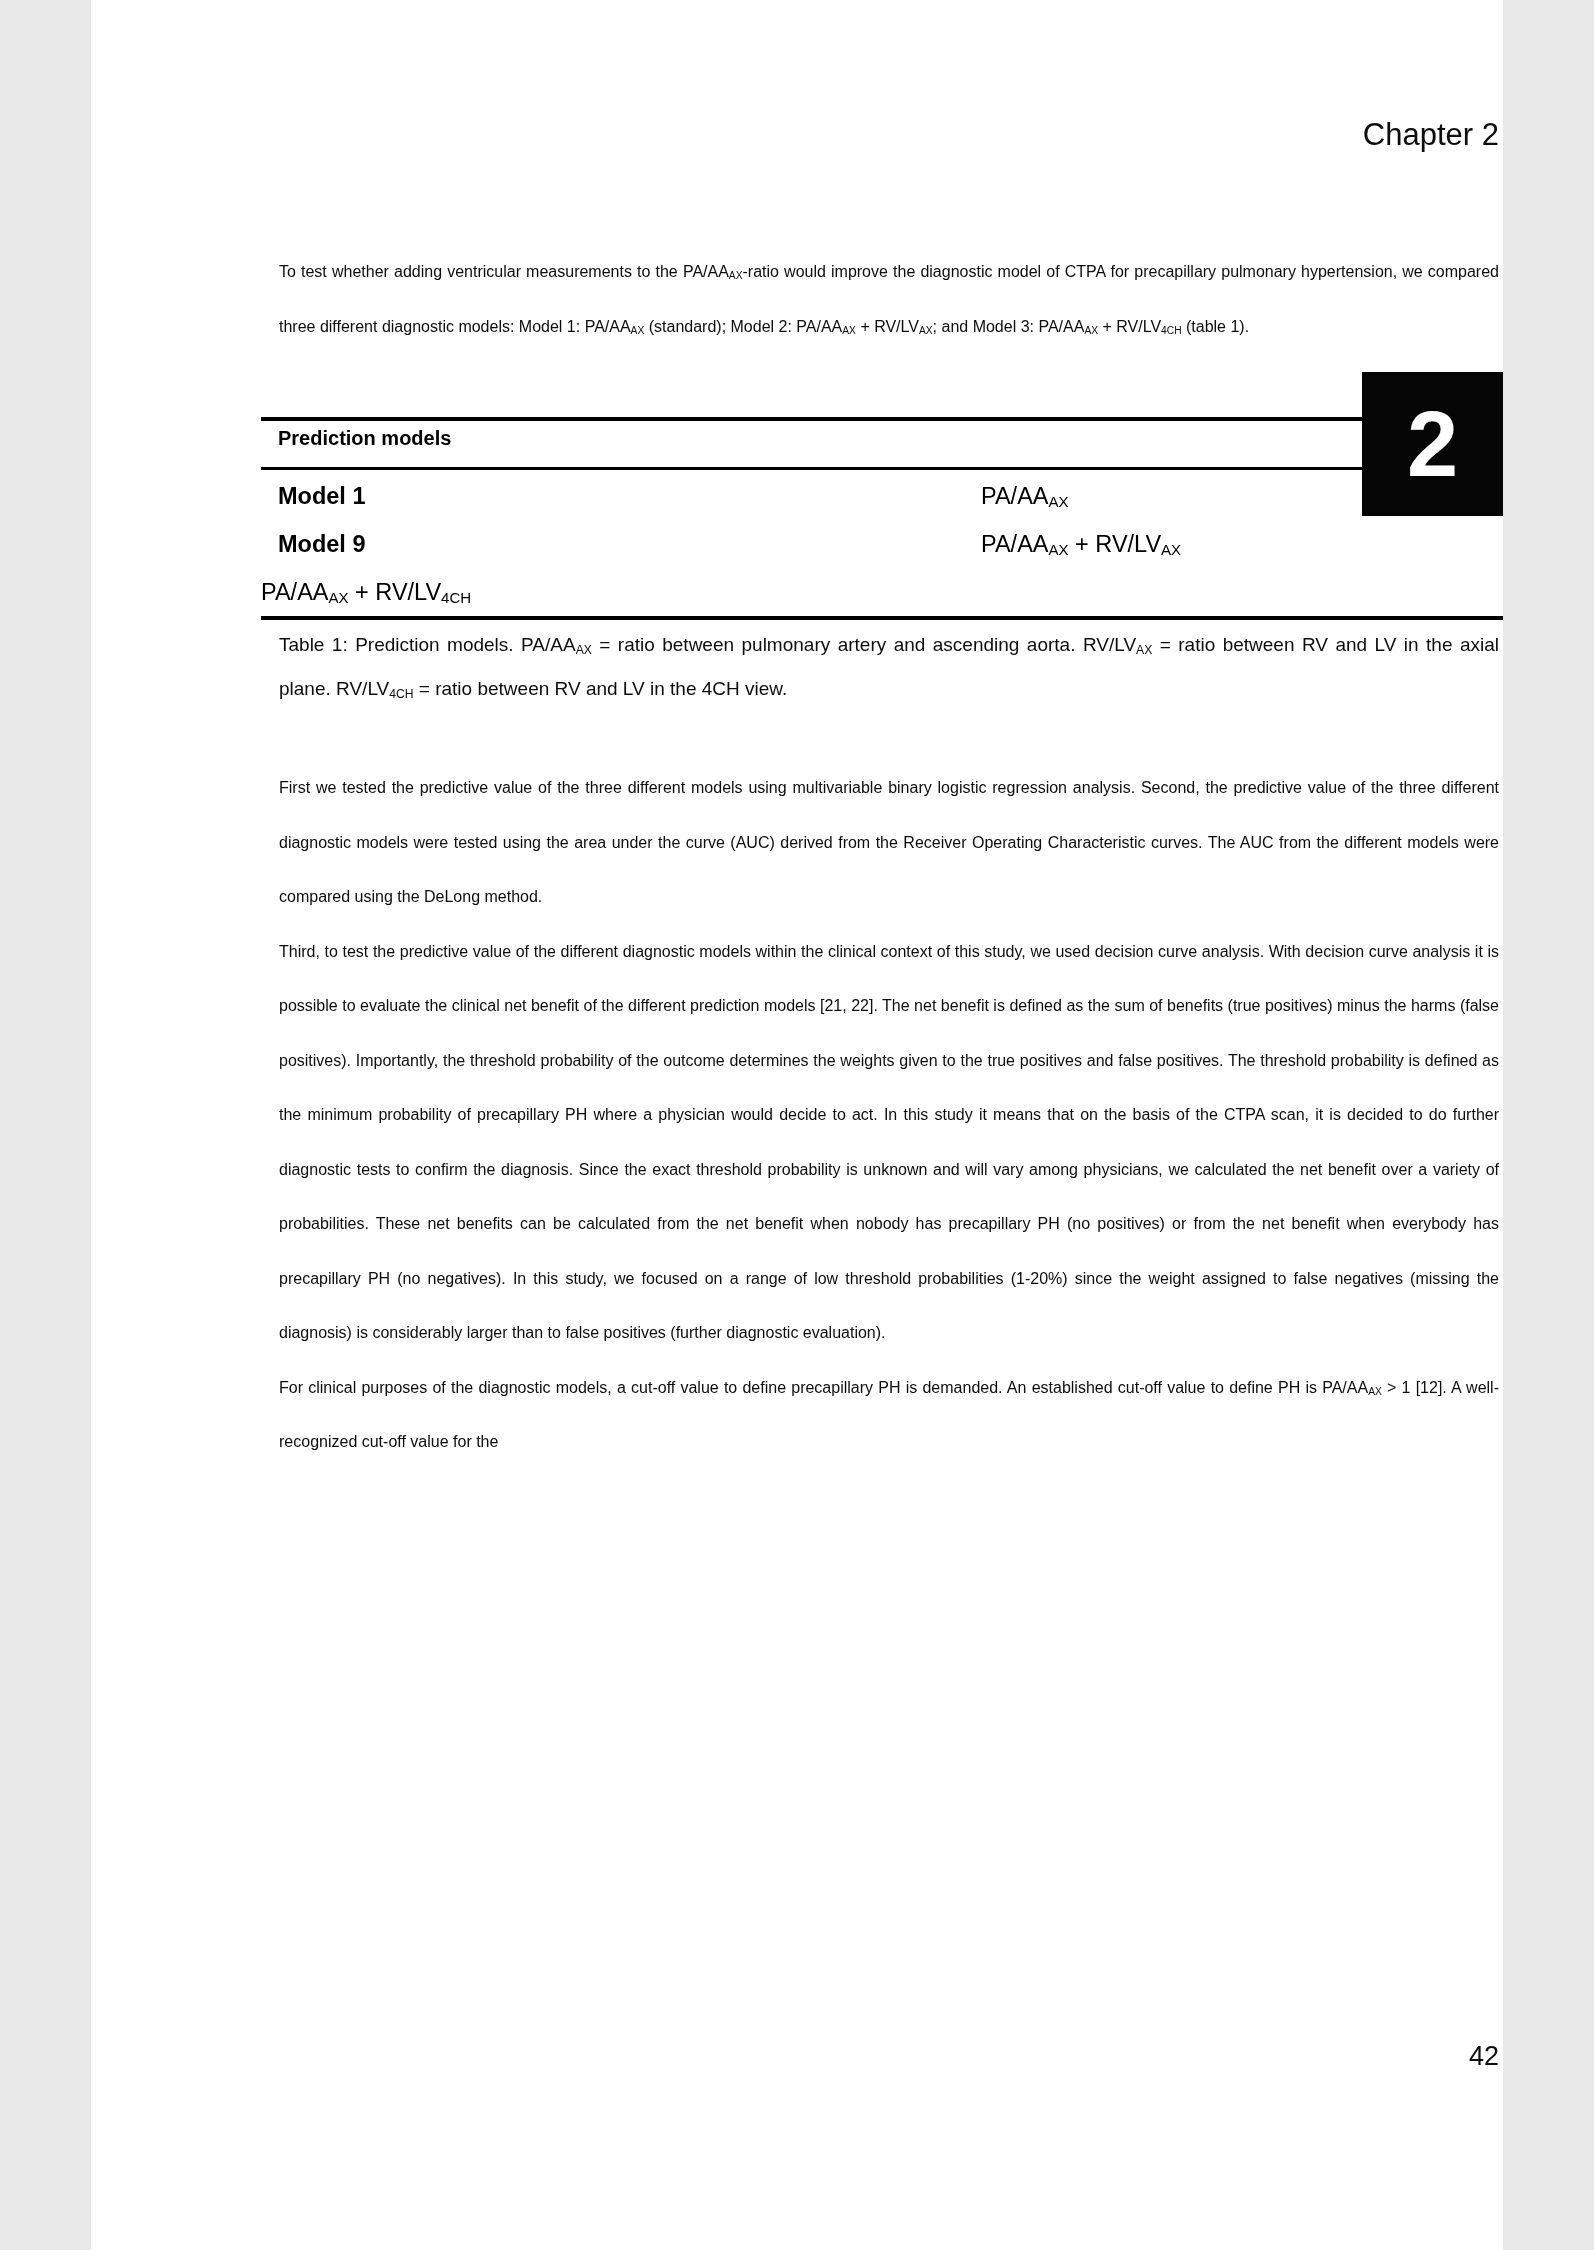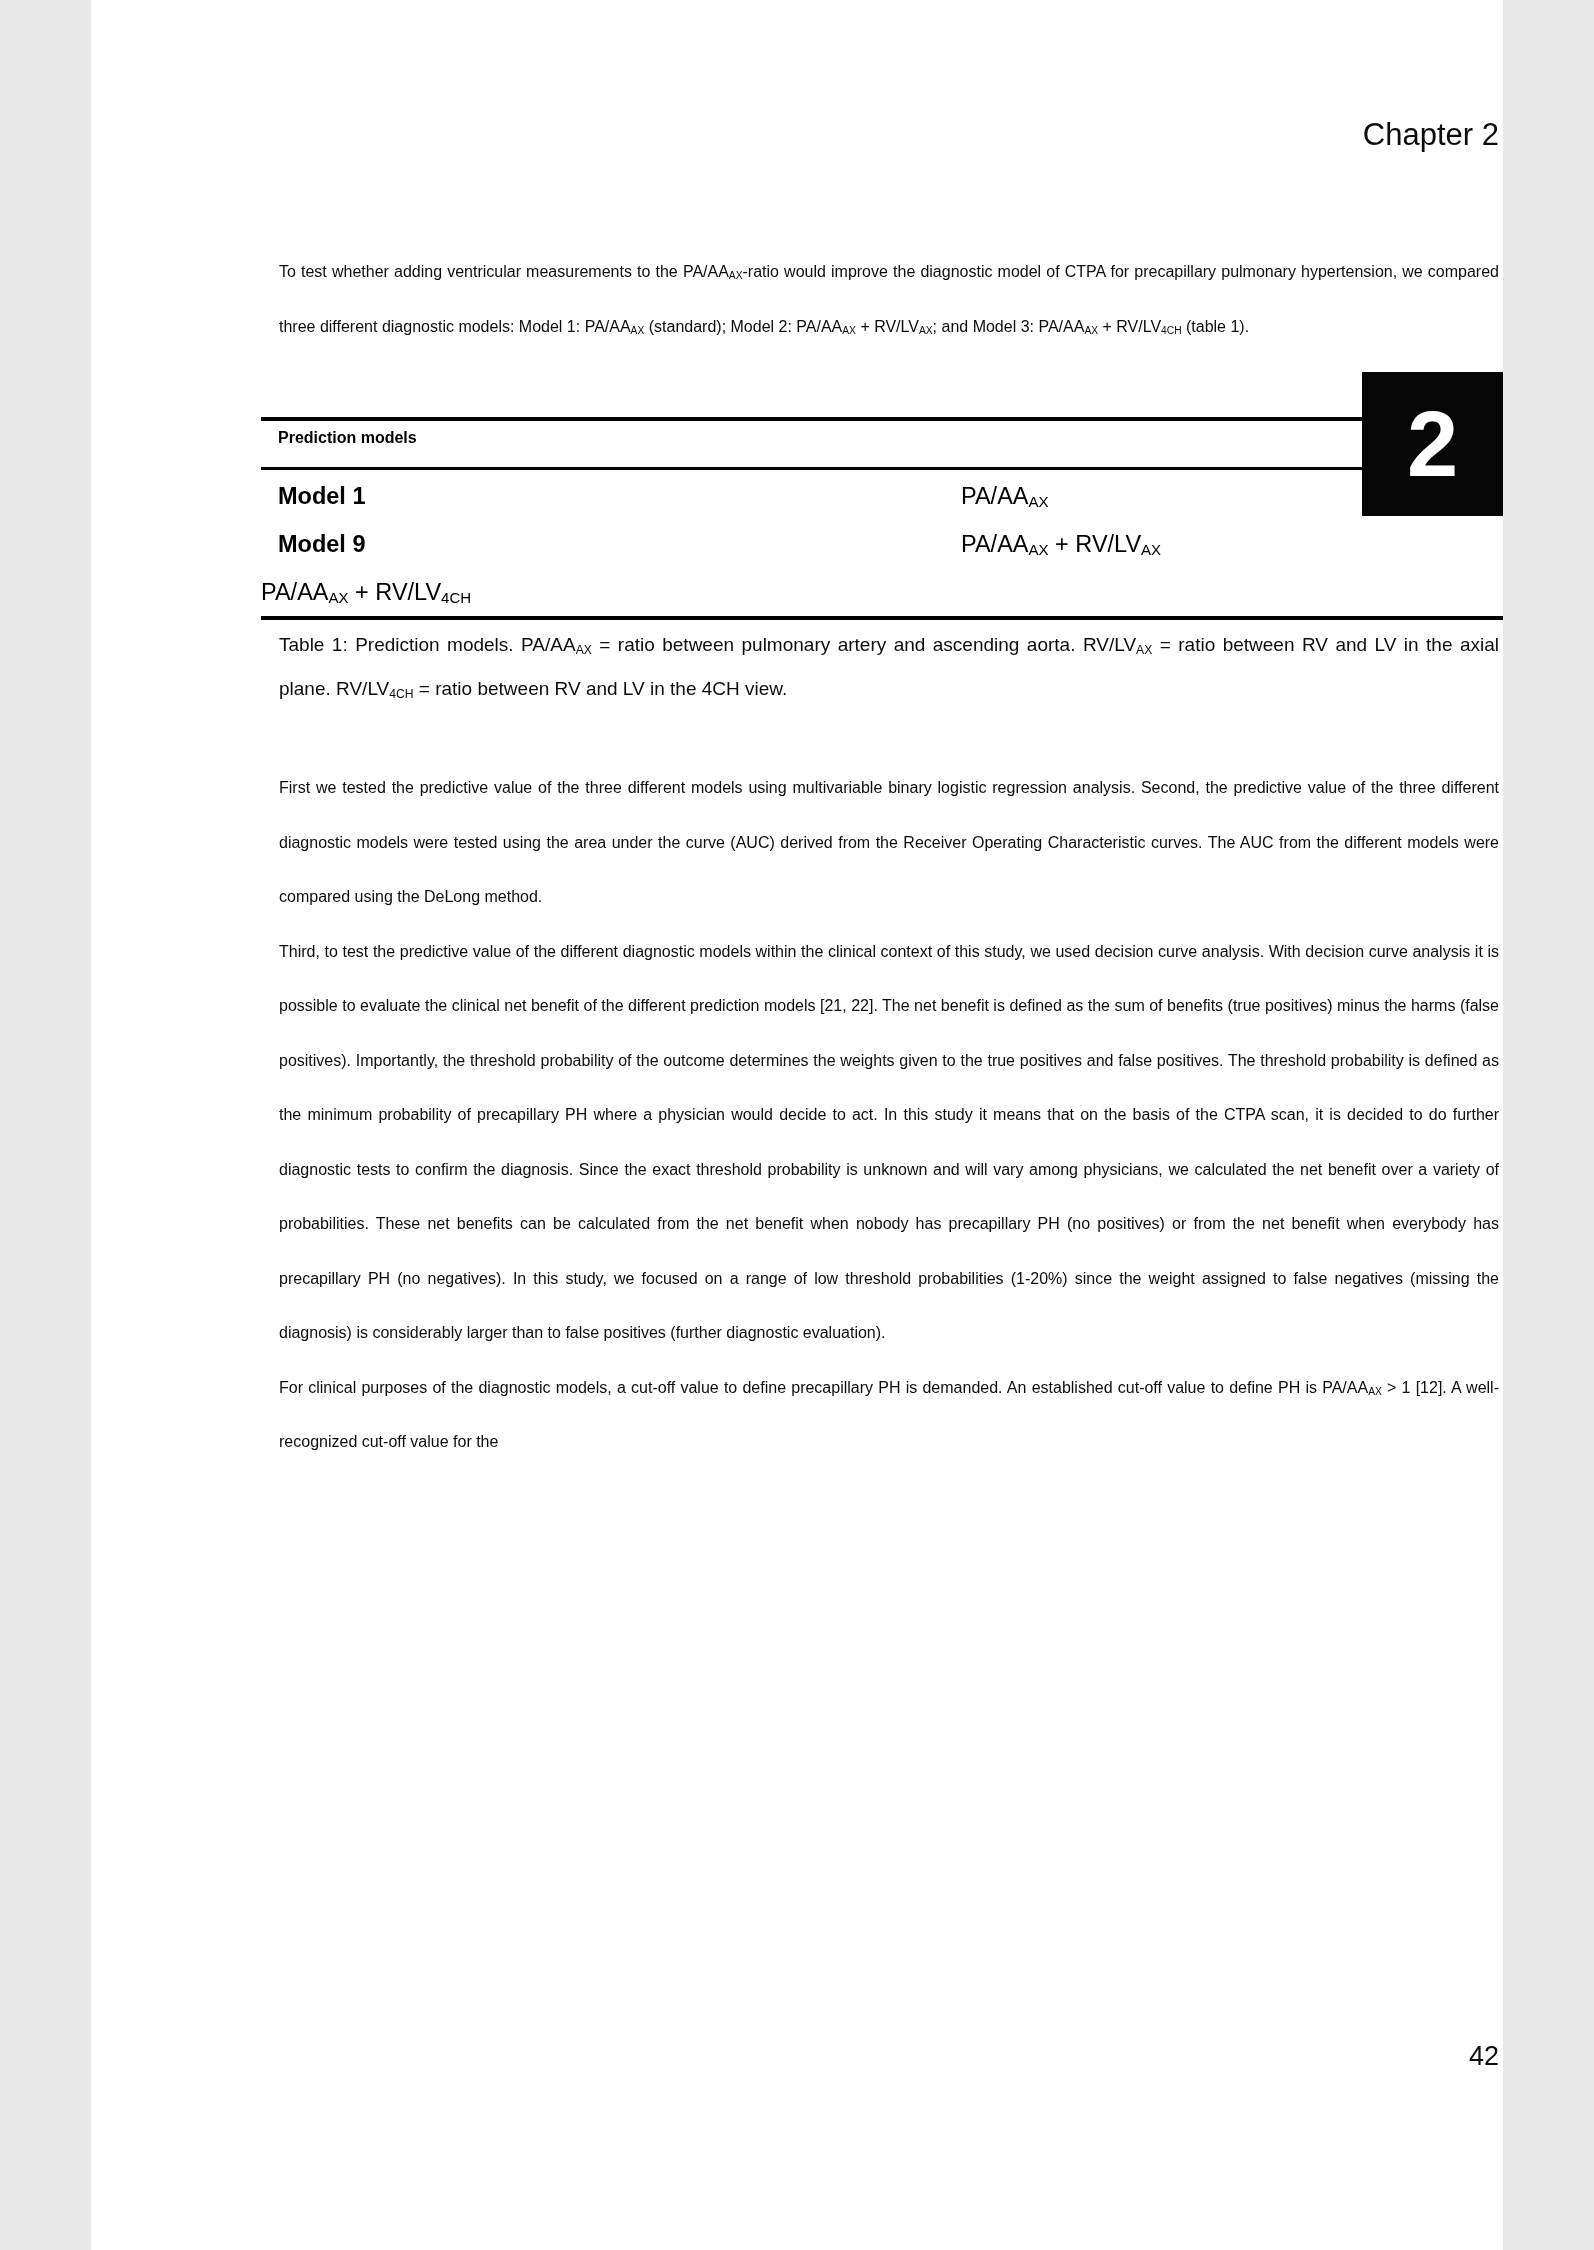--- a/index.html
+++ b/index.html
@@ -44,29 +44,30 @@
   .pred-table {
     margin-left: -18px;
     width: 1257px;
     margin-top: 63px;
     border-top: 4px solid #000;
     border-bottom: 4px solid #000;
     box-sizing: border-box;
   }
   .t-header {
     font-weight: bold;
-    font-size: 16px;
+    font-size: 20px;
     line-height: 30px;
     padding: 2px 0 14px 17px;
     border-bottom: 3px solid #000;
   }
   .t-row {
     display: flex;
     font-size: 23.5px;
     line-height: 48px;
+    gap: 20px;
   }
   .t-row.first { padding-top: 2px; }
   .t-model {
     width: 700px;
     box-sizing: border-box;
     padding-left: 17px;
     font-weight: bold;
   }
   .t-formula { font-weight: normal; }
   .caption {

